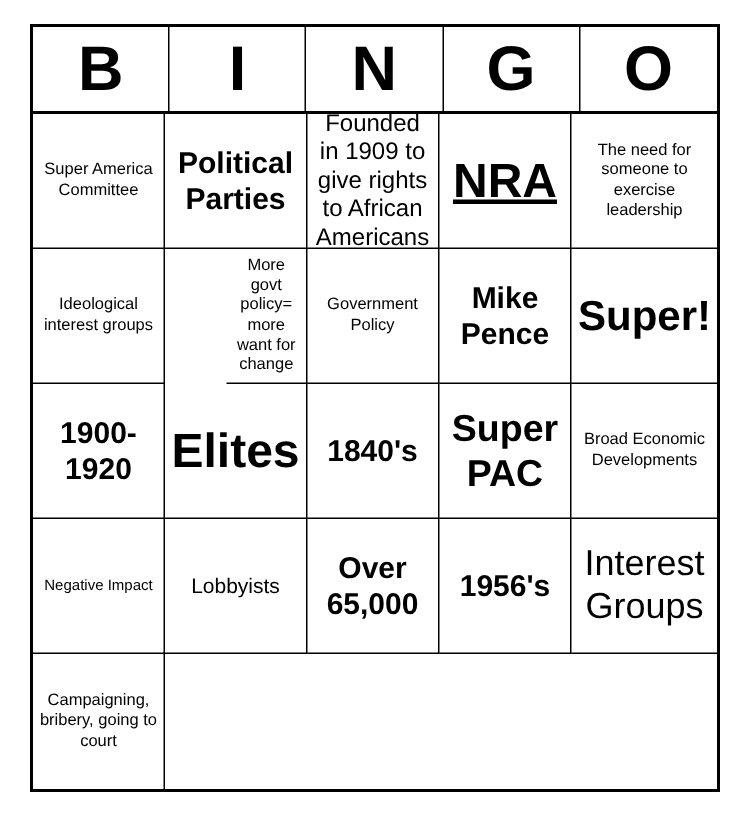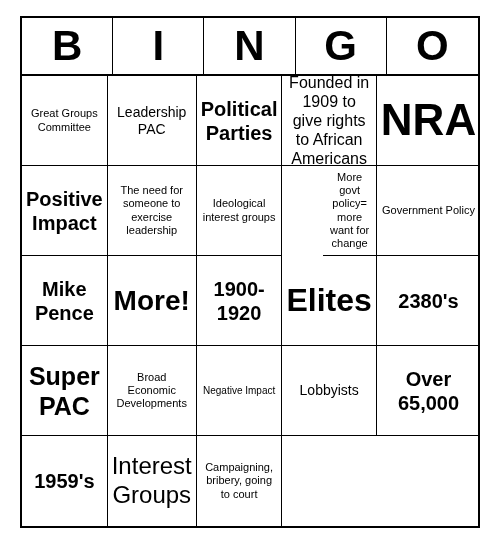--- a/index.html
+++ b/index.html
@@ -63,37 +63,35 @@
 
 <div class="bingo-card">
   <div class="bingo-header">
   <div class="bingo-header-cell">B</div>
       <div class="bingo-header-cell">I</div>
       <div class="bingo-header-cell">N</div>
       <div class="bingo-header-cell">G</div>
       <div class="bingo-header-cell">O</div>
     </div>
   <div class="bingo-grid">
-  <div class="bingo-cell" style="font-size: 11px;">Great Groups Committee</div>
-      <div class="bingo-cell" style="font-size: 14px;">Leadership PAC</div>
+  <div class="bingo-cell" style="font-size: 11px;">Super America Committee</div>
       <div class="bingo-cell" style="font-size: 20px; font-weight: bold;">Political Parties</div>
       <div class="bingo-cell" style="font-size: 16px;">Founded in 1909 to give rights to African Americans</div>
-      <div class="bingo-cell" style="font-size: 44px; font-weight: bold;">NRA</div>
-      <div class="bingo-cell" style="font-size: 20px; font-weight: bold;">Positive Impact</div>
+      <div class="bingo-cell" style="font-size: 32px; font-weight: bold; text-decoration: underline;">NRA</div>
       <div class="bingo-cell" style="font-size: 11px;">The need for someone to exercise leadership</div>
       <div class="bingo-cell" style="font-size: 11px;">Ideological interest groups</div>
       <div class="bingo-cell" style="font-size: 11px; margin-left: 41px;">More govt policy= more want for change</div>
       <div class="bingo-cell" style="font-size: 11px;">Government Policy</div>
       <div class="bingo-cell" style="font-size: 20px; font-weight: bold;">Mike Pence</div>
-      <div class="bingo-cell" style="font-size: 28px; font-weight: bold;">More!</div>
+      <div class="bingo-cell" style="font-size: 28px; font-weight: bold;">Super!</div>
       <div class="bingo-cell" style="font-size: 20px; font-weight: bold;">1900-1920</div>
       <div class="bingo-cell" style="font-size: 32px; font-weight: bold;">Elites</div>
-      <div class="bingo-cell" style="font-size: 20px; font-weight: bold;">2380's</div>
+      <div class="bingo-cell" style="font-size: 20px; font-weight: bold;">1840's</div>
       <div class="bingo-cell" style="font-size: 25px; font-weight: bold; text-align: center;">Super PAC</div>
       <div class="bingo-cell" style="font-size: 11px;">Broad Economic Developments</div>
       <div class="bingo-cell" style="font-size: 10px;">Negative Impact</div>
       <div class="bingo-cell" style="font-size: 14px;">Lobbyists</div>
       <div class="bingo-cell" style="font-size: 20px; font-weight: bold;">Over 65,000</div>
-      <div class="bingo-cell" style="font-size: 20px; font-weight: bold;">1959's</div>
+      <div class="bingo-cell" style="font-size: 20px; font-weight: bold;">1956's</div>
       <div class="bingo-cell" style="font-size: 24px; font-weight: normal;">Interest Groups</div>
       <div class="bingo-cell" style="font-size: 11px;">Campaigning, bribery, going to court</div>
     </div>
 </div>
 
 </body></html>

